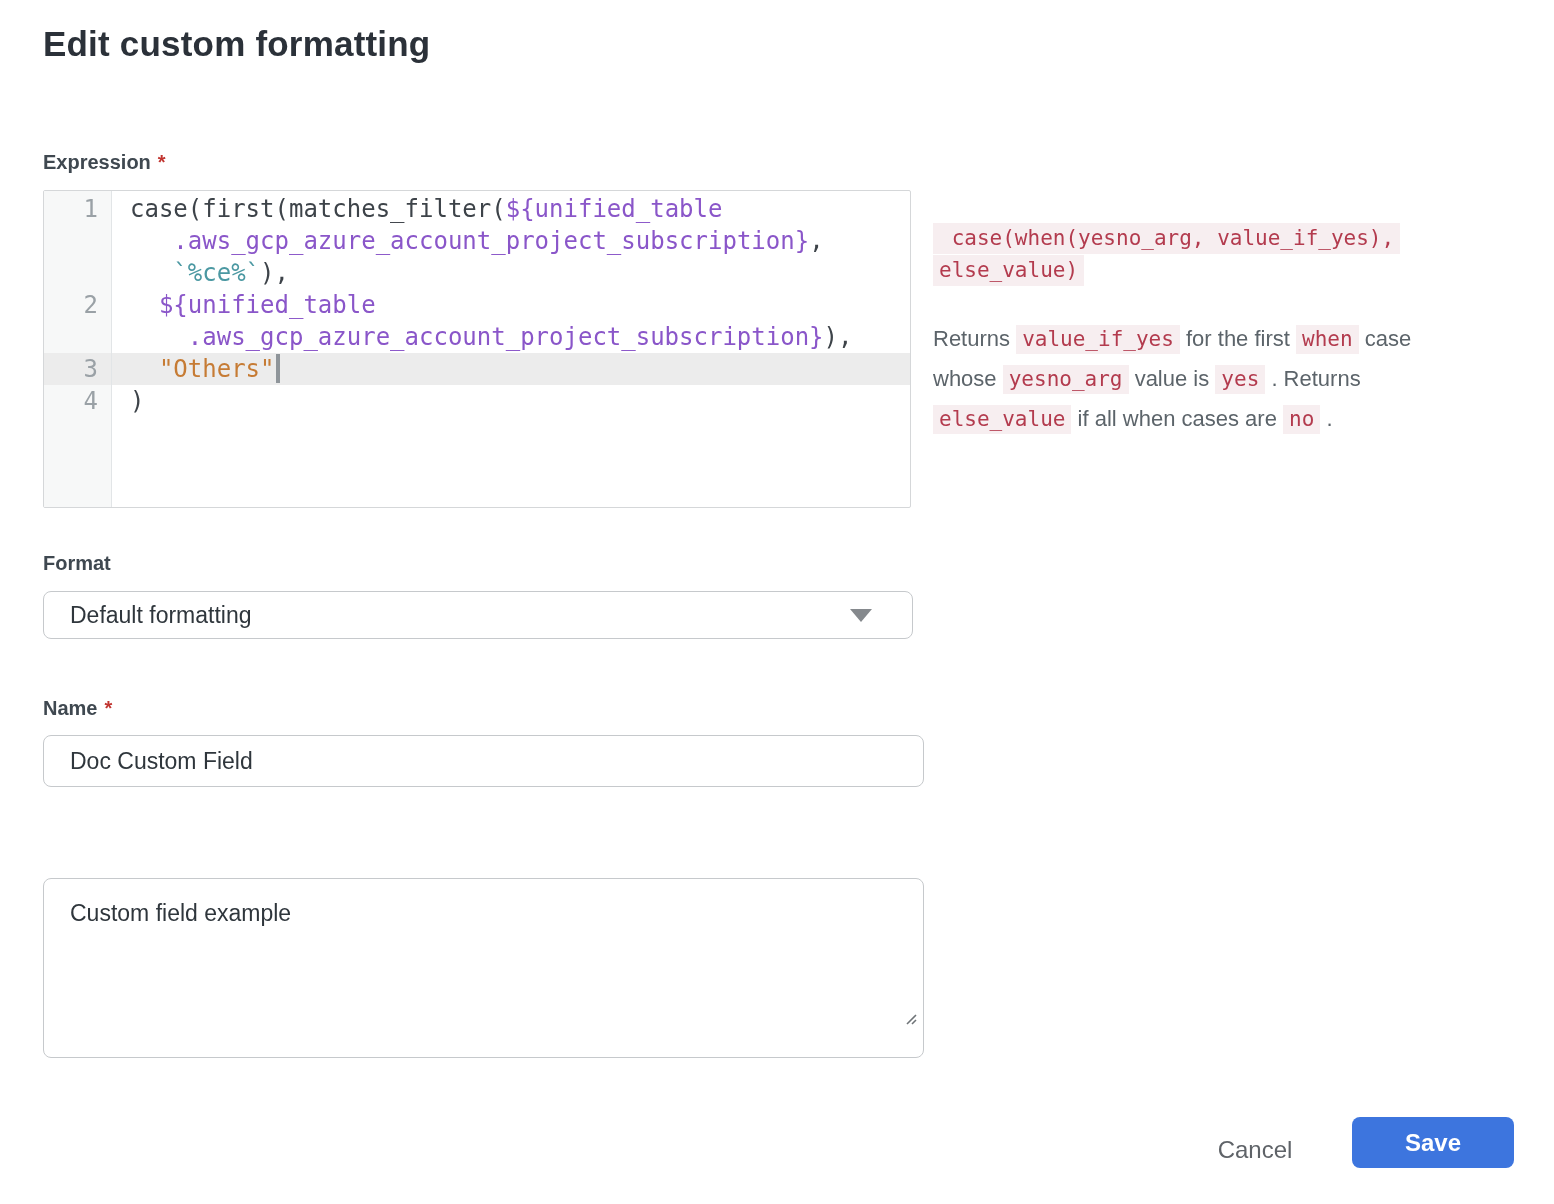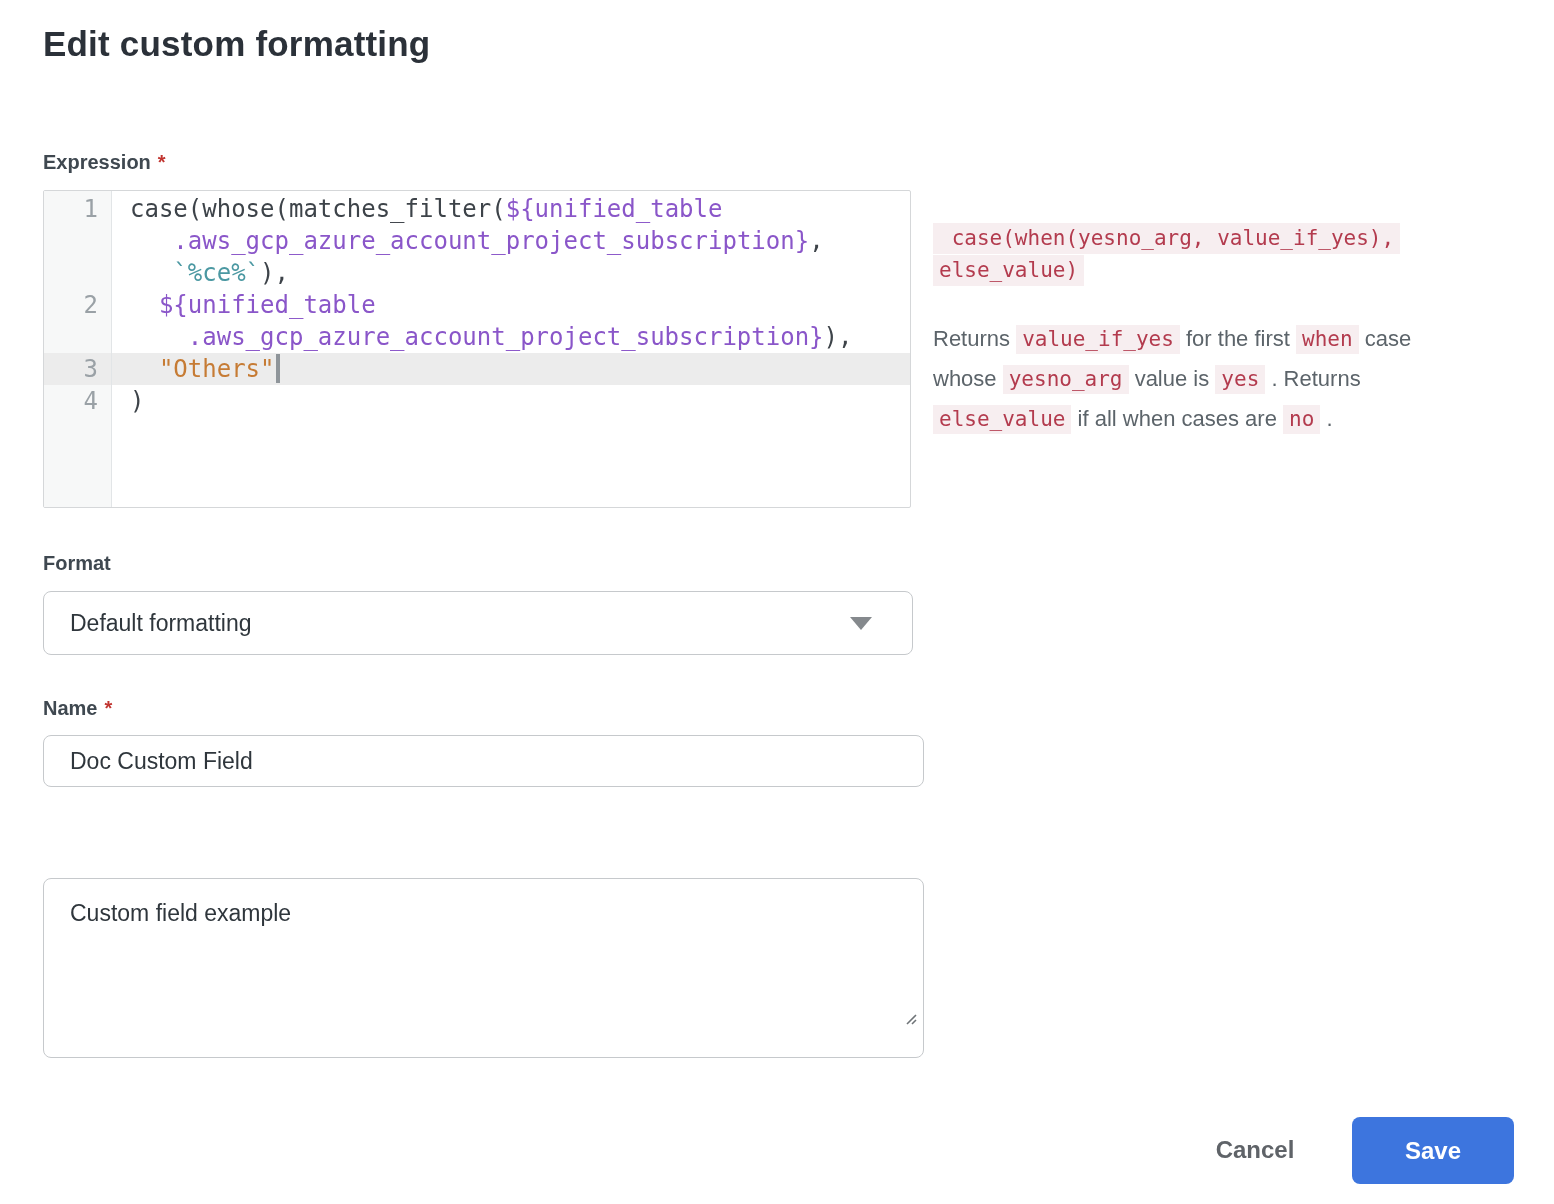--- a/index.html
+++ b/index.html
@@ -67,21 +67,21 @@
   }
   .seg-text { color:#5c646a; }
   .seg-chip {
     font-family:"DejaVu Sans Mono", monospace; font-size:21px; color:#b33b4e;
     background:#f7eef0; padding:2px 6px 3px 6px; white-space:pre;
   }
 
   
   .format-label { left:43px; top:552px; }
   .select {
-    left:43px; top:591px; width:870px; height:64px;
+    left:43px; top:591px; width:870px; height:48px;
     border:1px solid #c6c9cc; border-radius:8px; background:#fff;
     display:flex; align-items:center; padding:0 40px 0 26px; cursor:pointer;
   }
   .select-value { font-size:23px; color:#2f363c; flex:1; }
   .caret-down {
     width:0; height:0; border-left:11px solid transparent;
     border-right:11px solid transparent; border-top:13px solid #85898d;
   }
 
   
@@ -101,25 +101,25 @@
     border:1px solid #c6c9cc; border-radius:8px; background:#fff;
     font-family:"Liberation Sans", sans-serif; font-size:23px; color:#2f363c;
     padding:19px 26px; outline:none; resize:none; line-height:30px;
   }
   .resize-handle { left:900px; top:1008px; width:18px; height:18px; cursor:nwse-resize; }
 
   
   .cancel-btn {
     left:1185px; top:1117px; width:140px; height:65px;
     background:transparent; border:none; font-family:"Liberation Sans", sans-serif;
-    font-size:24px; font-weight:700; color:#5f6368; cursor:pointer;
+    font-size:24px; font-weight:400; color:#5f6368; cursor:pointer;
     display:flex; align-items:center; justify-content:center;
   }
   .save-btn {
-    left:1352px; top:1117px; width:162px; height:67px;
+    left:1352px; top:1117px; width:162px; height:51px;
     background:#3d75de; border:none; border-radius:8px;
     font-family:"Liberation Sans", sans-serif; font-size:24px; font-weight:600;
     color:#ffffff; cursor:pointer;
     display:flex; align-items:center; justify-content:center;
   }
 </style>
 </head>
 <body>
 
 <div id="app">
@@ -130,21 +130,21 @@
     <span>Expression</span><span class="req">*</span>
   </div>
 
   <div class="abs editor">
     <div class="gutter-bg"></div>
     <div class="gutter-sep"></div>
     <div class="elines">
         <div class="eline">
           <div class="ln">1</div>
           <div class="ecode">
-            <div class="crow"><span class="seg-def">case(whose(matches_filter(</span><span class="seg-var">${unified_table</span></div>
+            <div class="crow"><span class="seg-def">case(first(matches_filter(</span><span class="seg-var">${unified_table</span></div>
             <div class="crow"><span class="seg-def">   </span><span class="seg-var">.aws_gcp_azure_account_project_subscription}</span><span class="seg-def">,</span></div>
             <div class="crow"><span class="seg-def">   </span><span class="seg-lit">`%ce%`</span><span class="seg-def">),</span></div>
           </div>
         </div>
         <div class="eline">
           <div class="ln">2</div>
           <div class="ecode">
             <div class="crow"><span class="seg-def">  </span><span class="seg-var">${unified_table</span></div>
             <div class="crow"><span class="seg-def">    </span><span class="seg-var">.aws_gcp_azure_account_project_subscription}</span><span class="seg-def">),</span></div>
           </div>

